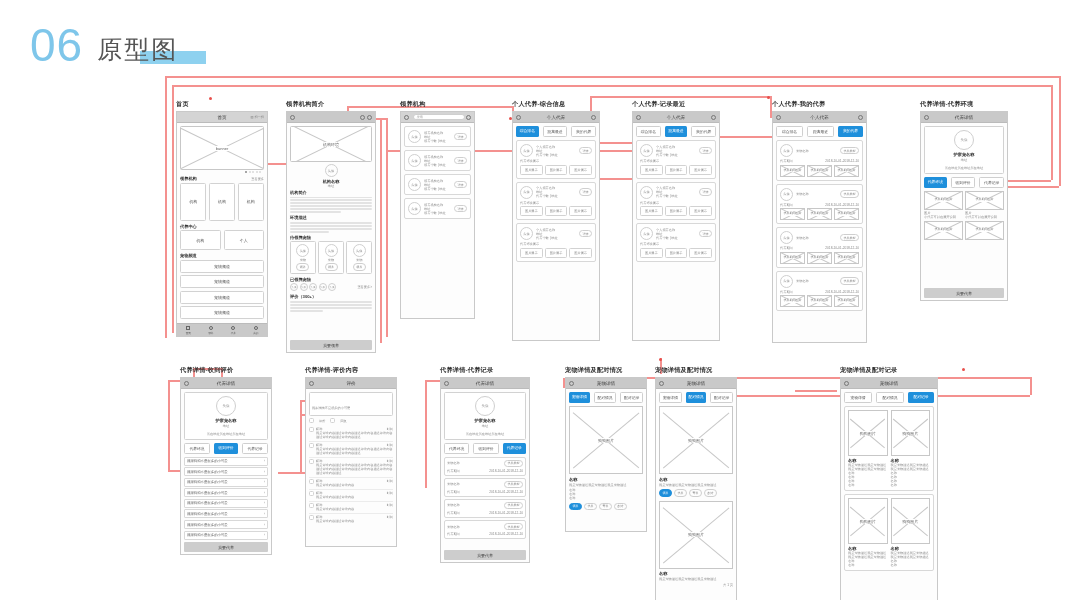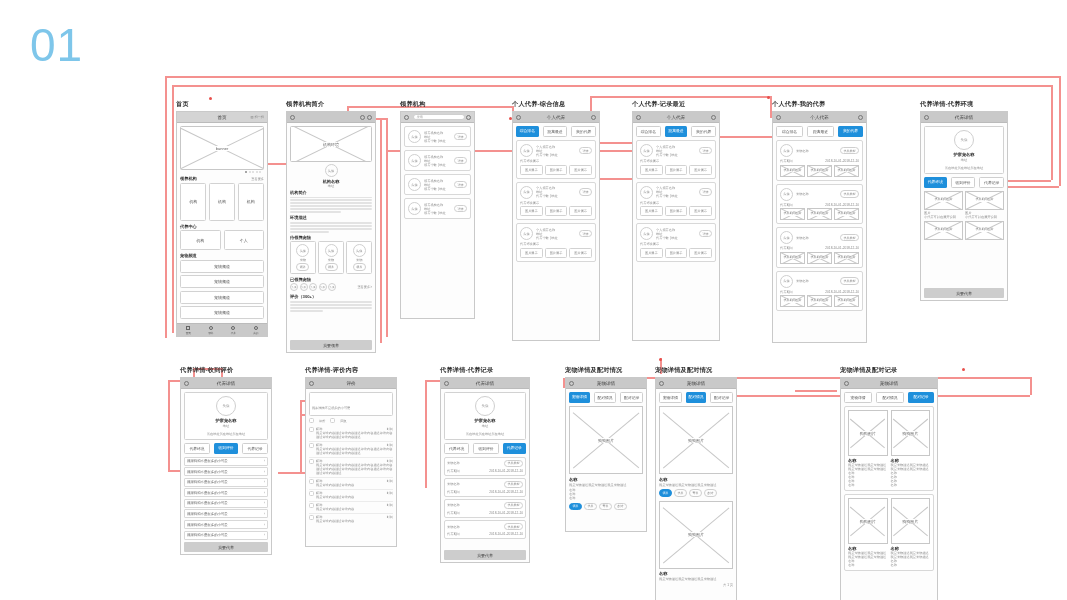--- a/index.html
+++ b/index.html
@@ -94,21 +94,25 @@
   .dotsrow { display:flex; gap:1.5px; justify-content:flex-end; padding:1px 3px; }
   .dotsrow i { width:2px; height:2px; border-radius:50%; background:#d8d8d8; display:block;}
   .dotsrow i.on { background:#888; }
 </style>
 </head>
 <body>
 
 <div id="root">
 
   <div class="hdr">
-    <div class="hdr-num">01</div>
+    <div class="hdr-num">06</div>
+    <div class="hdr-title-wrap">
+      <div class="hdr-bar"></div>
+      <div class="hdr-title">原型图</div>
+    </div>
   </div>
 
   <div class="ln lnh" style="left:165px;top:76px;width:895px;"></div>
   <div class="ln lnh" style="left:172px;top:85px;width:880px;"></div>
   <div class="ln lnv" style="left:165px;top:76px;height:262px;"></div>
   <div class="ln lnv" style="left:172px;top:85px;height:248px;"></div>
   <div class="ln lnv" style="left:1059px;top:76px;height:110px;"></div>
   <div class="ln lnv" style="left:1051px;top:85px;height:95px;"></div>
   <div class="ln lnh" style="left:1000px;top:186px;width:59px;"></div>
   <div class="ln lnh" style="left:1000px;top:180px;width:51px;"></div>

